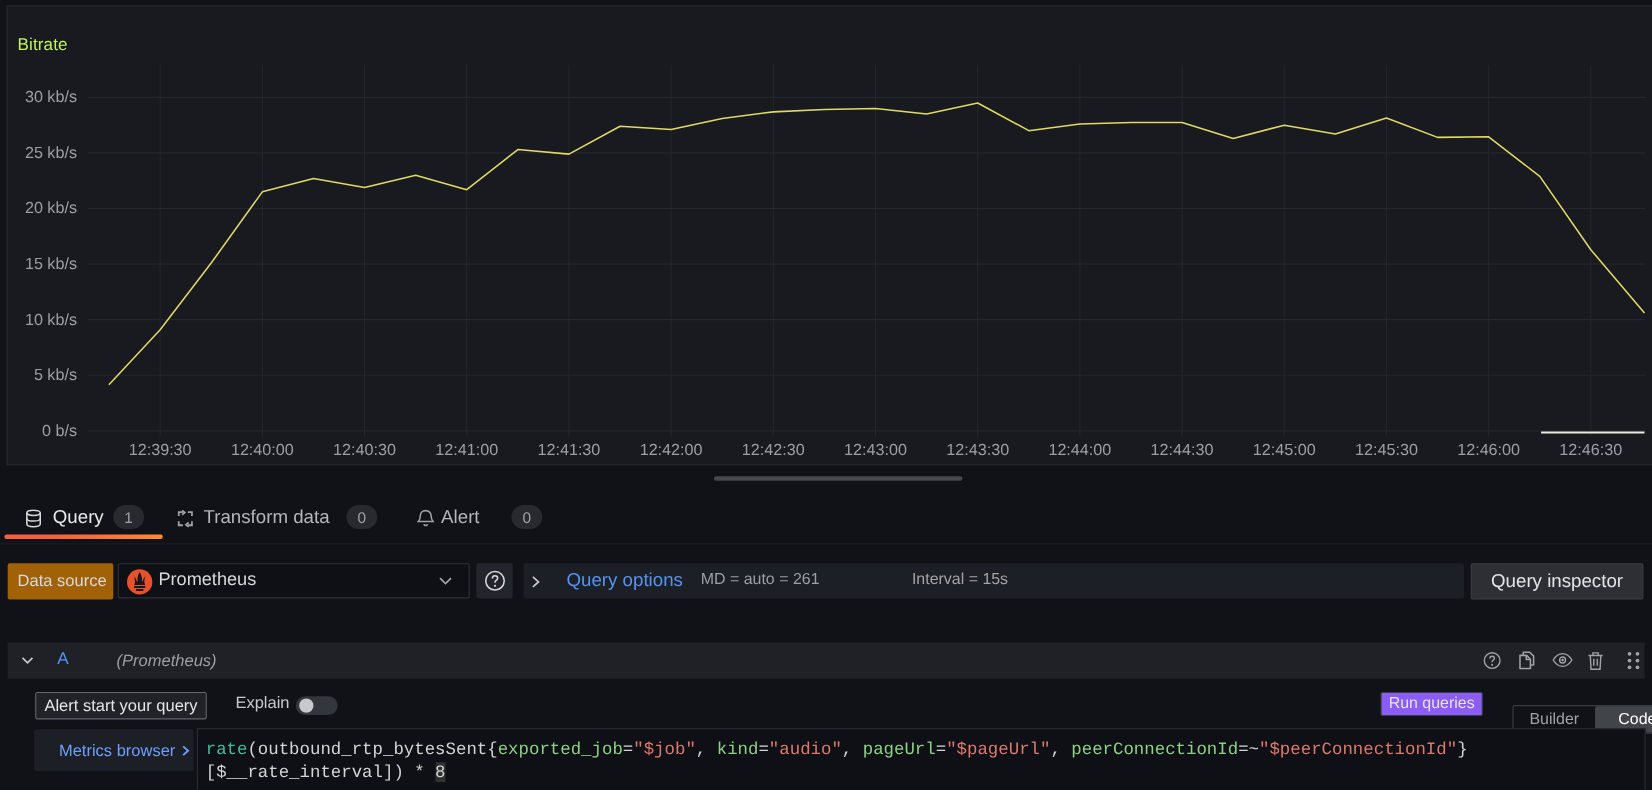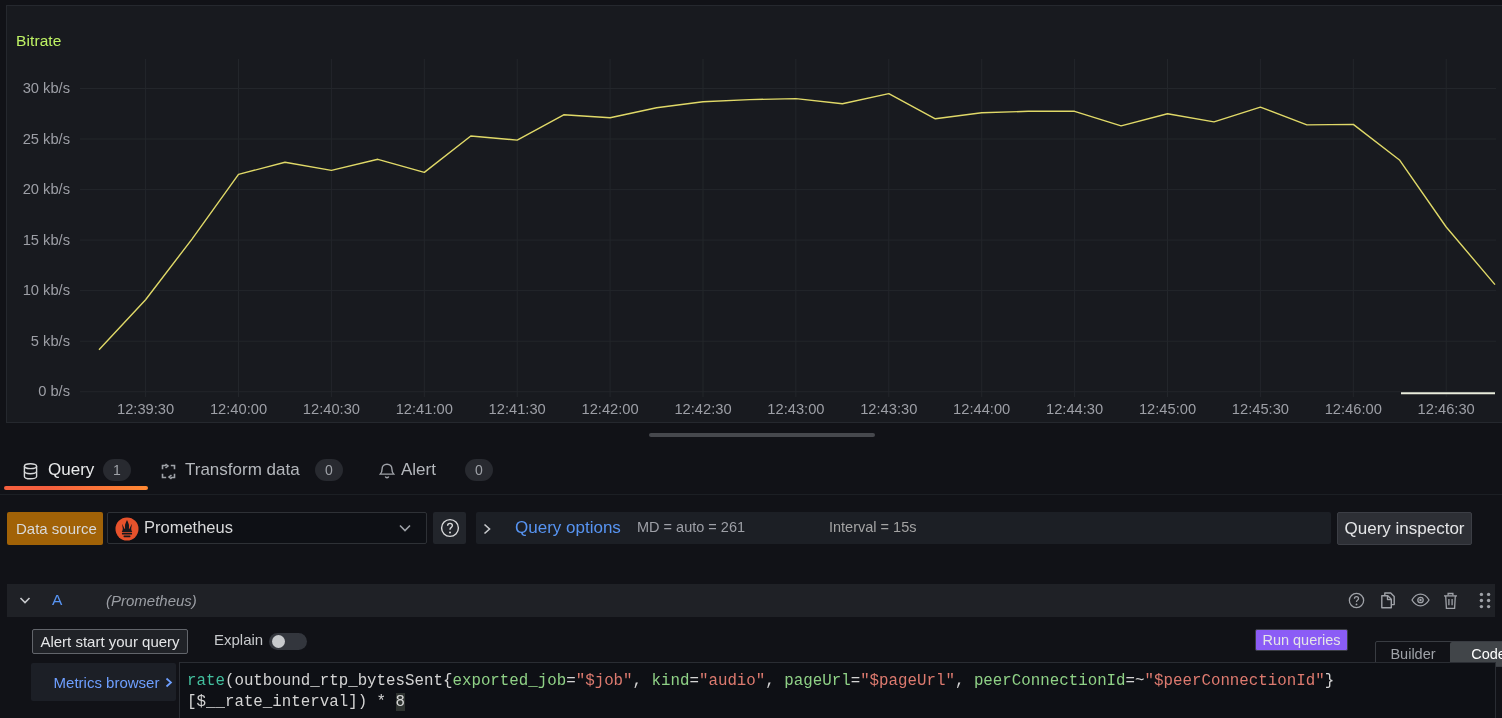--- a/index.html
+++ b/index.html
@@ -148,21 +148,21 @@
         <circle cx="10" cy="14.6" r="1" fill="#d8d9da"></circle>
       </svg>
   </div>
   <div class="abs" style="left:476px;top:0;width:855px;height:32px;background:#1c1f25;border-radius:2px;"></div>
   <svg class="abs" style="left:482px;top:11px;" width="10" height="12" viewBox="0 0 10 12">
       <path d="M2.5 1.5 L7.5 6 L2.5 10.5" fill="none" stroke="#c7c9cc" stroke-width="1.6"></path>
     </svg>
   <div class="abs" style="left:503px;top:6px;font-size:17px;font-weight:500;color:#5794f2;margin-left:12px;">Query options</div>
   <div class="abs" style="left:637px;top:7px;font-size:14.5px;color:#9d9fa6;">MD = auto = 261</div>
   <div class="abs" style="left:792px;top:7px;font-size:14.5px;color:#a3a3a3;margin-left:37px;">Interval = 15s</div>
-  <div class="abs btn" style="left:1337px;top:0;width:135px;height:33px;background:#2d2f35;border:1px solid #3c3e45;font-size:17px;">Query inspector</div>
+  <div class="abs btn" style="left:1337px;top:0;width:157px;height:33px;background:#2d2f35;border:1px solid #3c3e45;font-size:17px;">Query inspector</div>
 </div>
 
 <div class="abs" style="left:7px;top:584px;width:1488px;height:33px;background:#1f2126;">
   <svg class="abs" style="left:12px;top:12px;" width="12" height="9" viewBox="0 0 12 9">
       <path d="M1.5 2 L6 6.5 L10.5 2" fill="none" stroke="#c7c9cc" stroke-width="1.6"></path>
     </svg>
   <div class="abs" style="left:45px;top:7px;font-size:15.5px;font-weight:500;color:#5794f2;">A</div>
   <div class="abs" style="left:99px;top:8px;font-size:15px;font-style:italic;color:#9b9ea4;">(Prometheus)</div>
   <svg class="abs" style="left:1341px;top:8px;" width="17" height="17" viewBox="0 0 20 20">
       <g fill="none" stroke="#9fa2a8" stroke-width="1.5">

